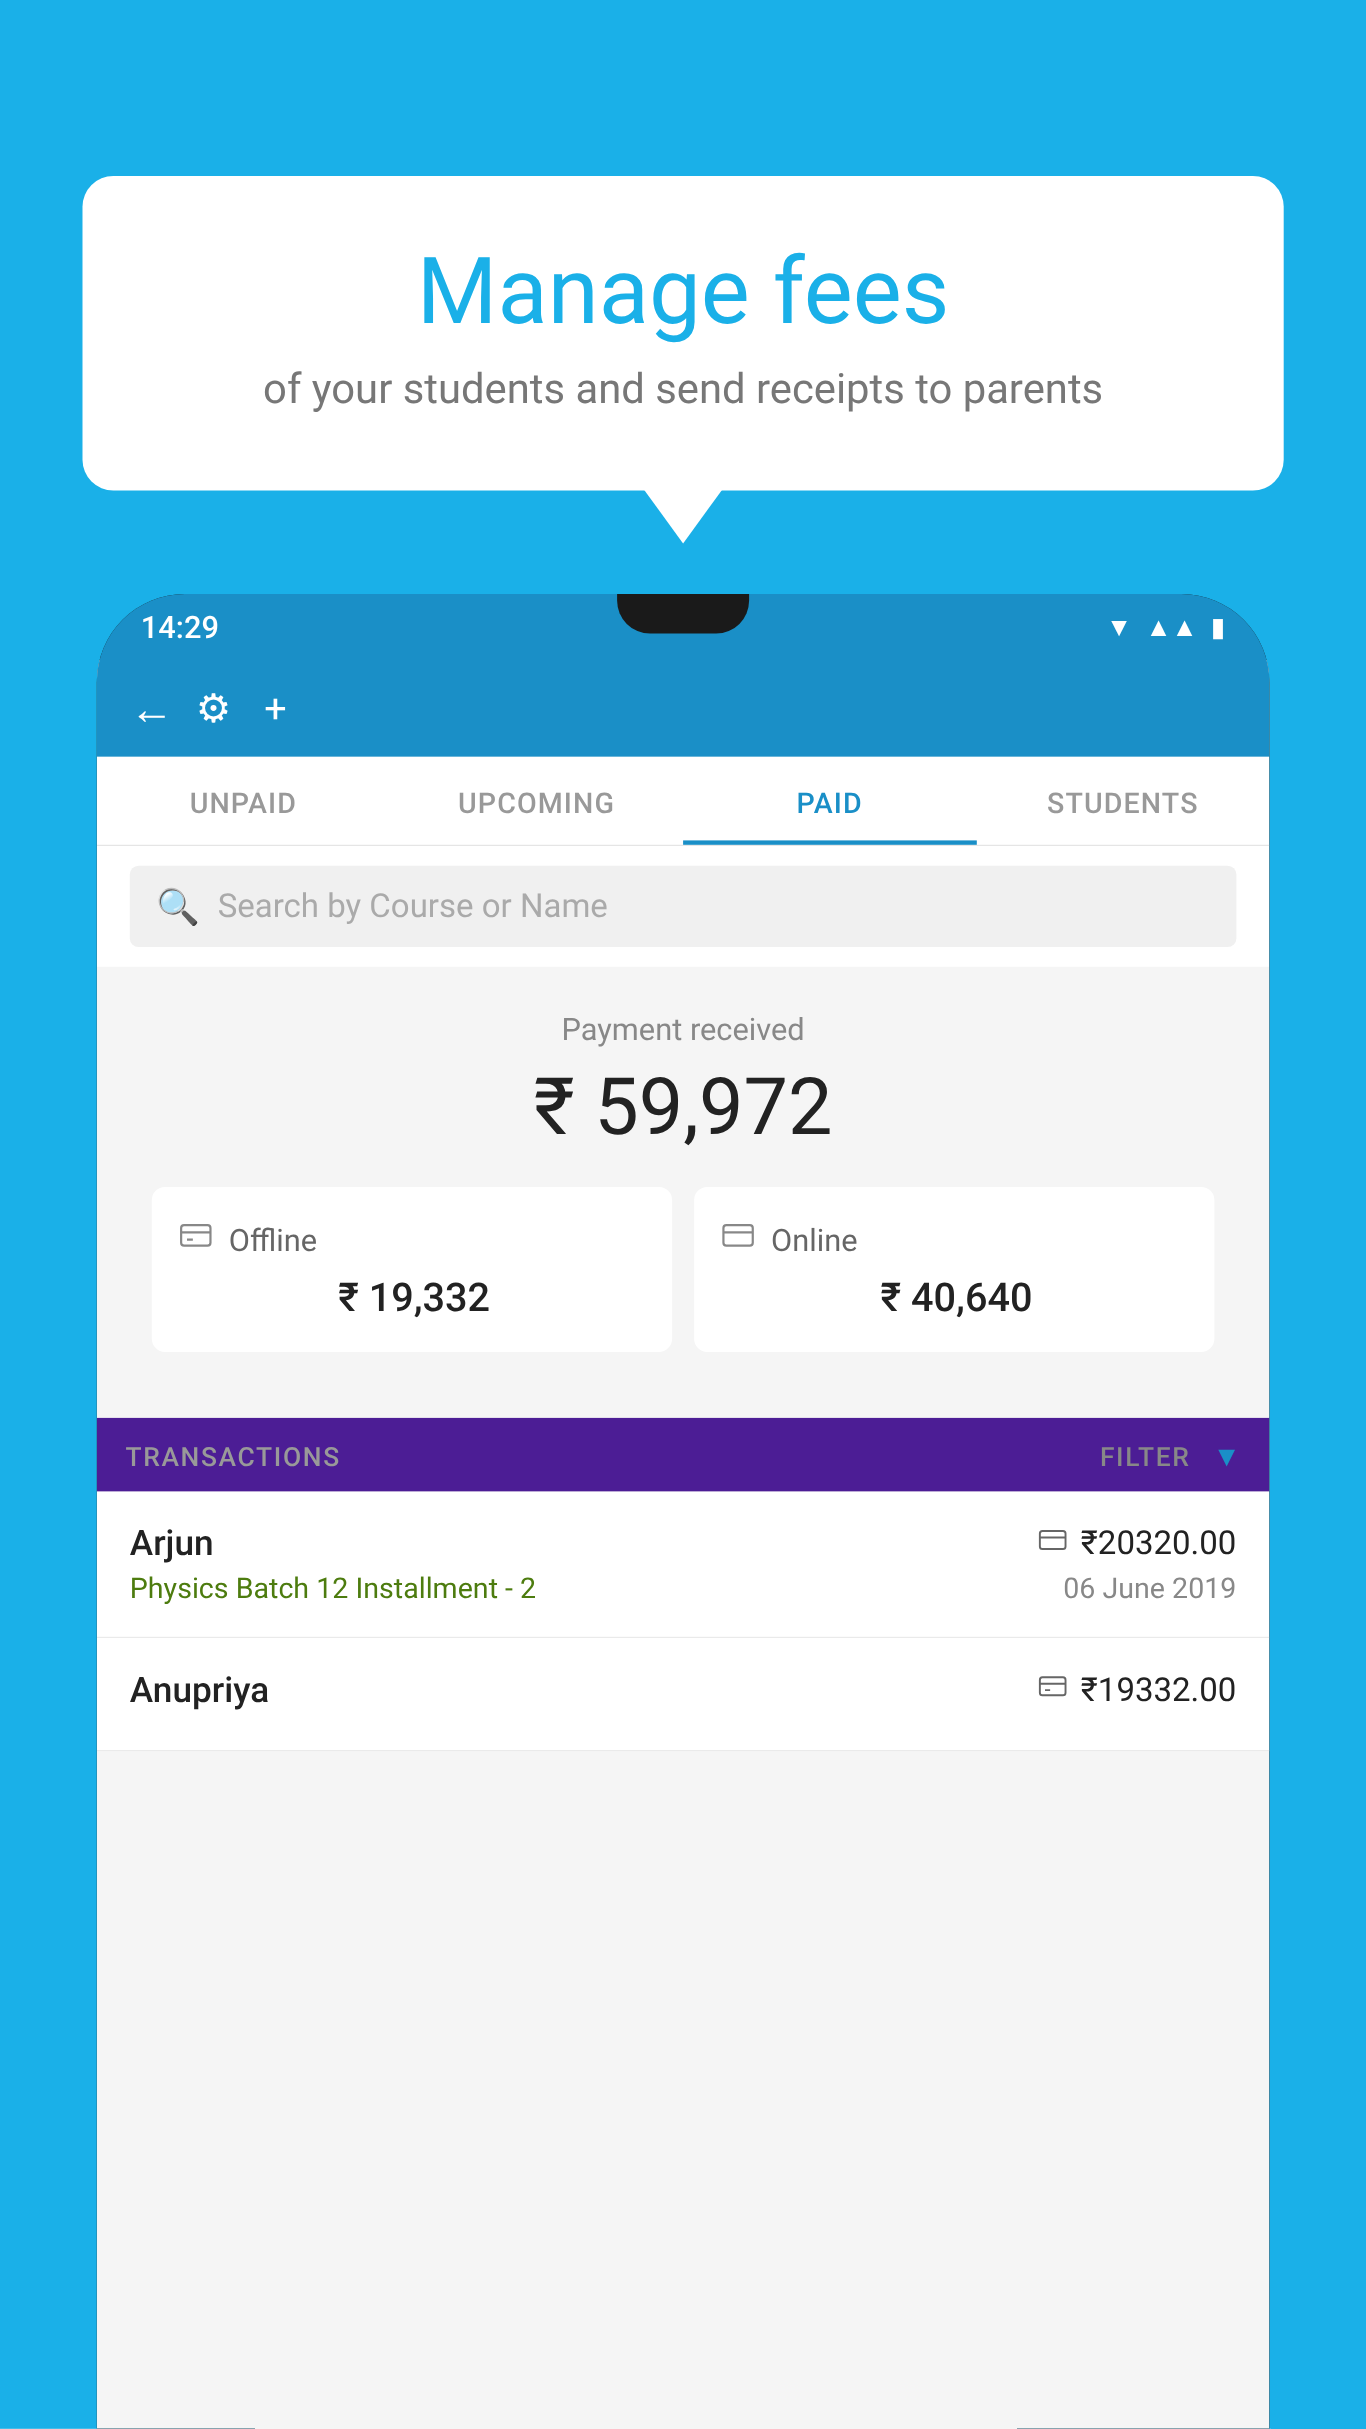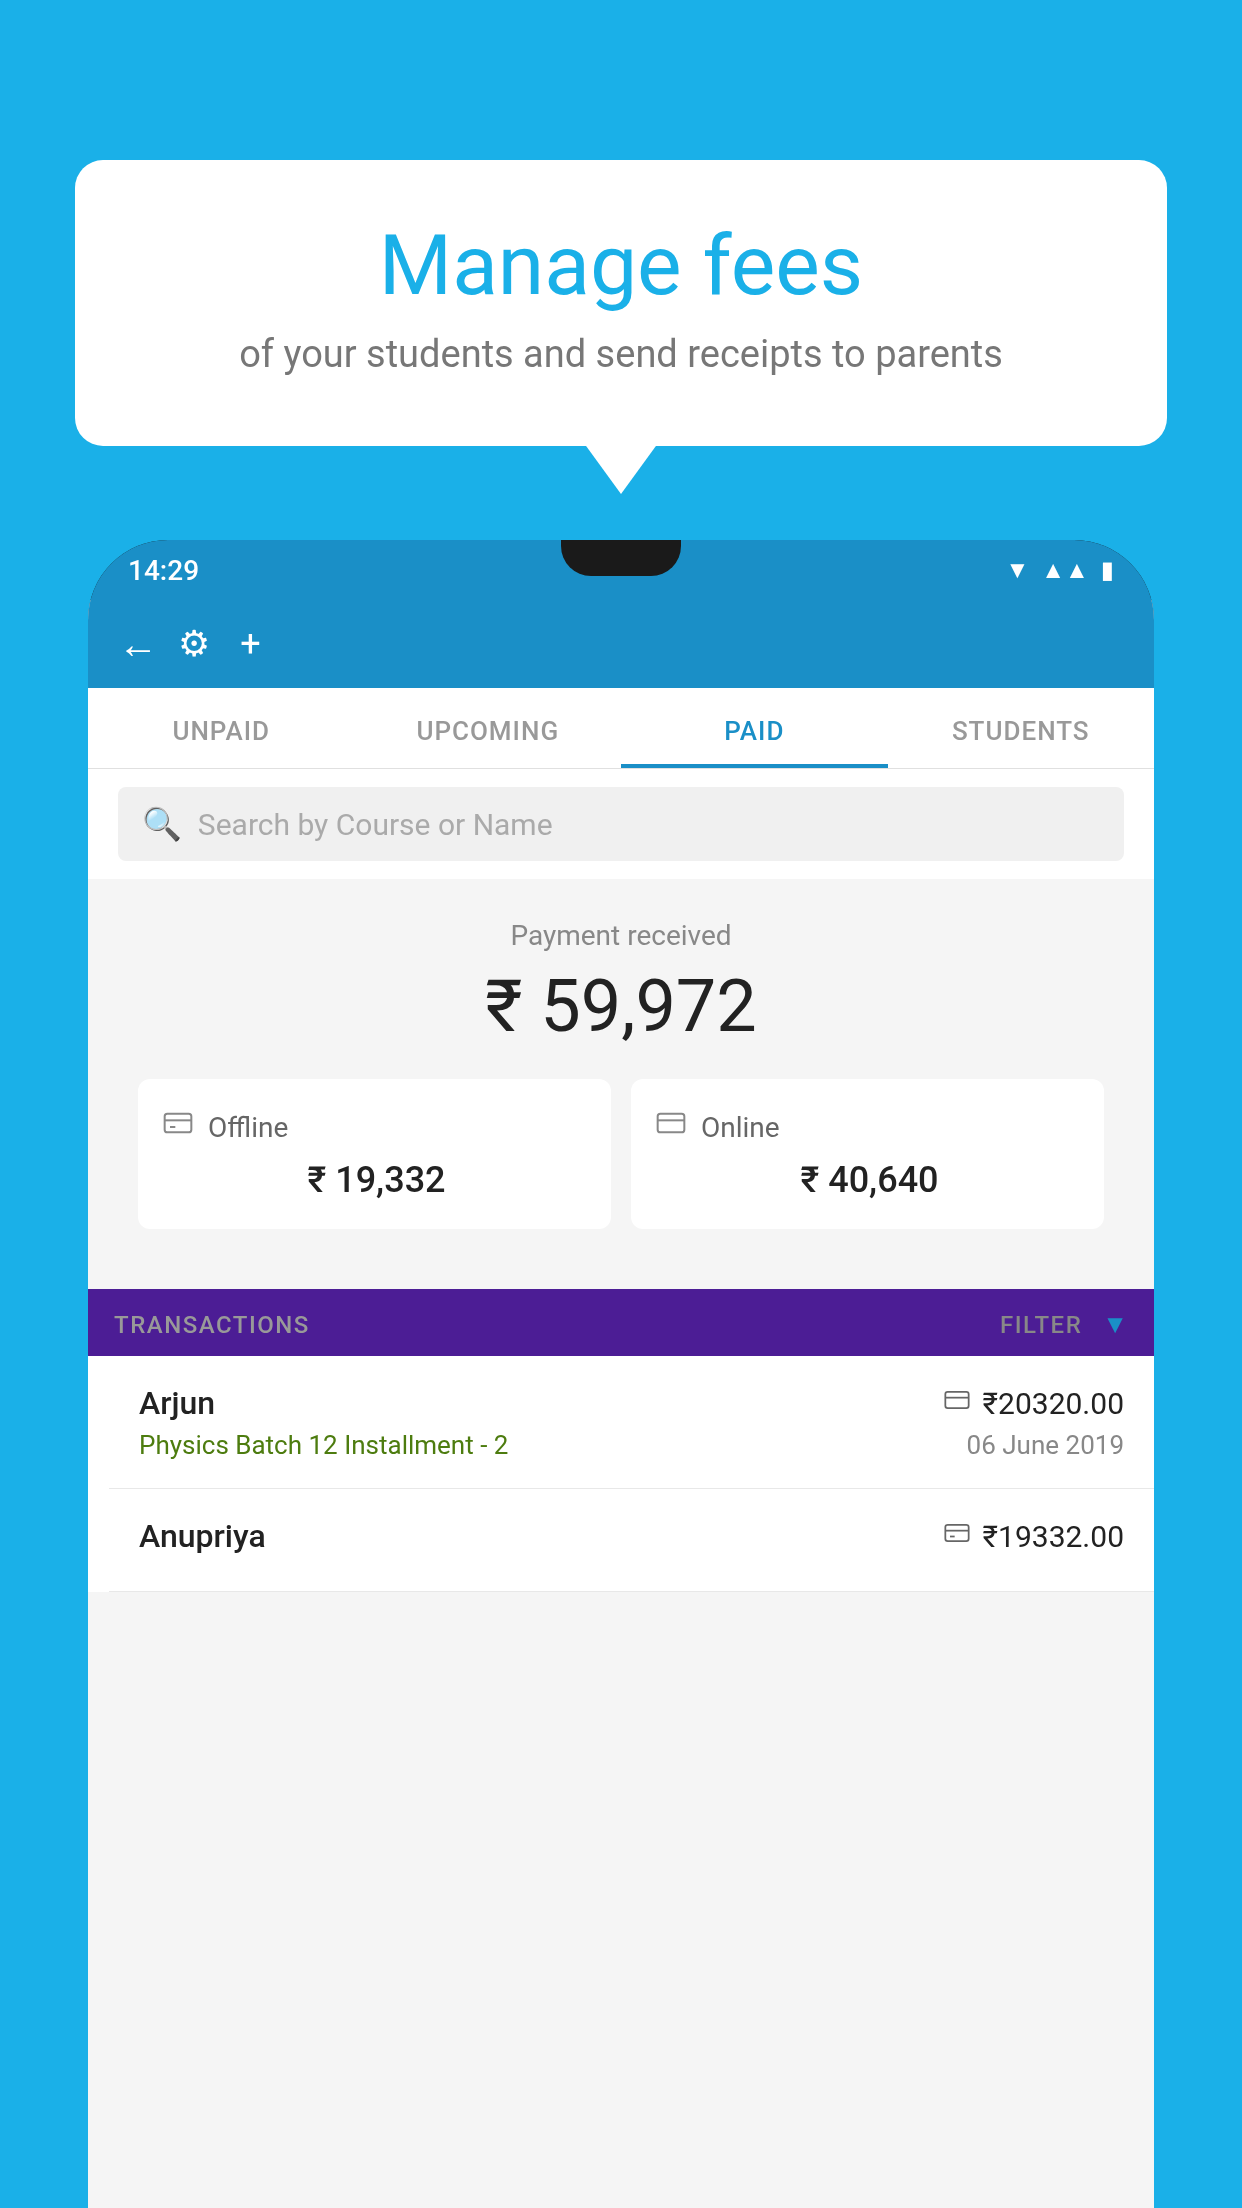--- a/index.html
+++ b/index.html
@@ -294,21 +294,20 @@
     }
 
     .filter-icon {
       color: #1a8fc7;
       font-size: 26px;
     }
 
     
     .transaction-list {
       background: white;
-      padding-left: 21px;
     }
 
     .transaction-item {
       padding: 28px 30px;
       border-bottom: 1px solid #e8e8e8;
     }
 
     .transaction-row1 {
       display: flex;
       justify-content: space-between;

